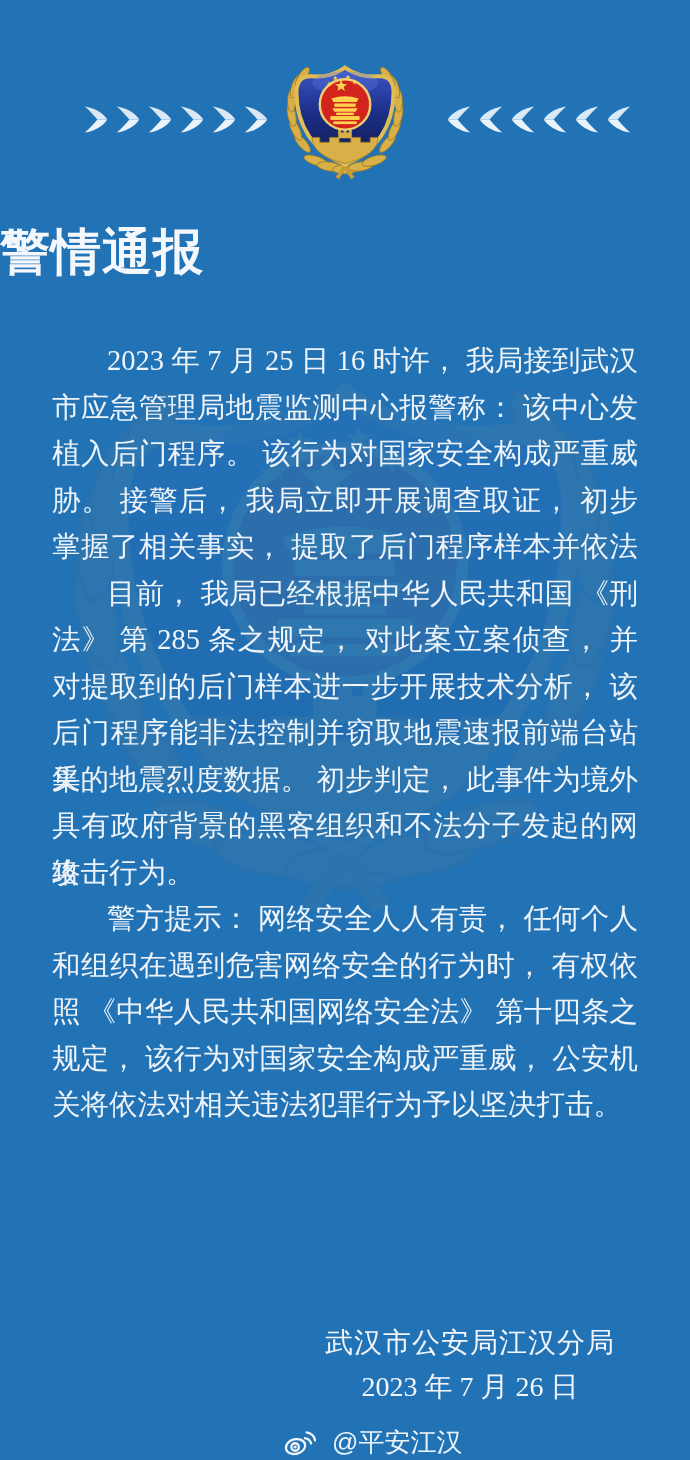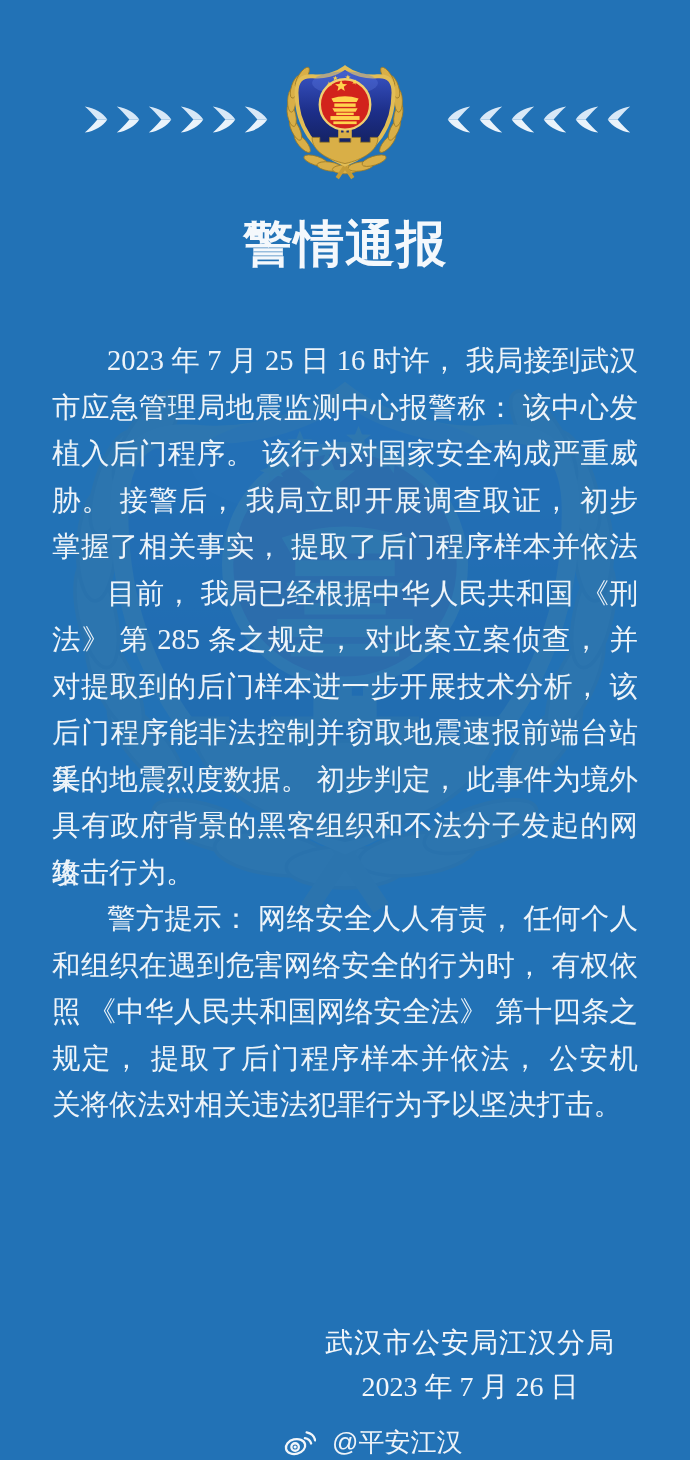--- a/index.html
+++ b/index.html
@@ -16,22 +16,21 @@
   .chev-row{position:absolute;top:104px;display:flex;gap:5px;}
   .chev-row.left{left:83px;}
   .chev-row.right{left:445px;transform:scaleX(-1);}
   .chev-row svg{width:27px;height:31px;display:block;}
   .watermark{
     position:absolute;left:28px;top:330px;width:634px;height:596px;
     opacity:0.055;pointer-events:none;
   }
   
   .title{
-    position:absolute;top:214px;left:0;width:100%;
-    text-align:center;
+    position:absolute;top:222px;left:0;width:100%;
     font-family:"Liberation Sans", sans-serif;
     font-weight:bold;font-size:50px;line-height:60px;
     letter-spacing:1px;color:#f4f8fc;
   }
   
   .content{position:absolute;left:52px;top:338px;width:586px;}
   .ln{
     font-size:28.5px;line-height:46.5px;height:46.5px;
     white-space:nowrap;color:#eef4f9;
   }
@@ -190,21 +189,21 @@
     <div class="ln jz">法》 第 285 条之规定， 对此案立案侦查， 并</div>
     <div class="ln jz">对提取到的后门样本进一步开展技术分析， 该</div>
     <div class="ln jz">后门程序能非法控制并窃取地震速报前端台站采</div>
     <div class="ln jz">集的地震烈度数据。 初步判定， 此事件为境外</div>
     <div class="ln jz">具有政府背景的黑客组织和不法分子发起的网络</div>
     <div class="ln">攻击行为。</div>
 
     <div class="ln jz indent">警方提示： 网络安全人人有责， 任何个人</div>
     <div class="ln jz">和组织在遇到危害网络安全的行为时， 有权依</div>
     <div class="ln jz">照 《中华人民共和国网络安全法》 第十四条之</div>
-    <div class="ln jz">规定， 提取了后门程序样本并依法， 公安机</div>
+    <div class="ln jz">规定， 该行为对国家安全构成严重威， 公安机</div>
     <div class="ln">关将依法对相关违法犯罪行为予以坚决打击。</div>
   </div>
 
   <div class="sig">
     <div class="agency">武汉市公安局江汉分局</div>
     <div class="date">2023 年 7 月 26 日</div>
   </div>
 
   <div class="footer">
     <svg viewBox="0 0 36 30">

